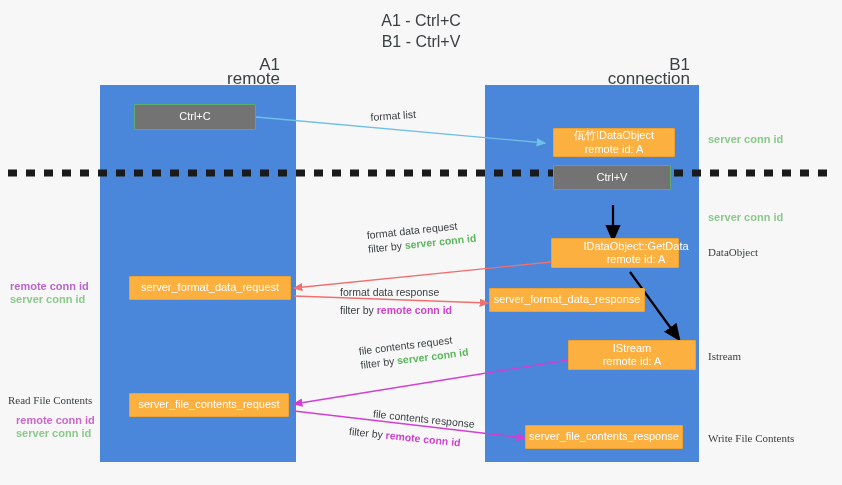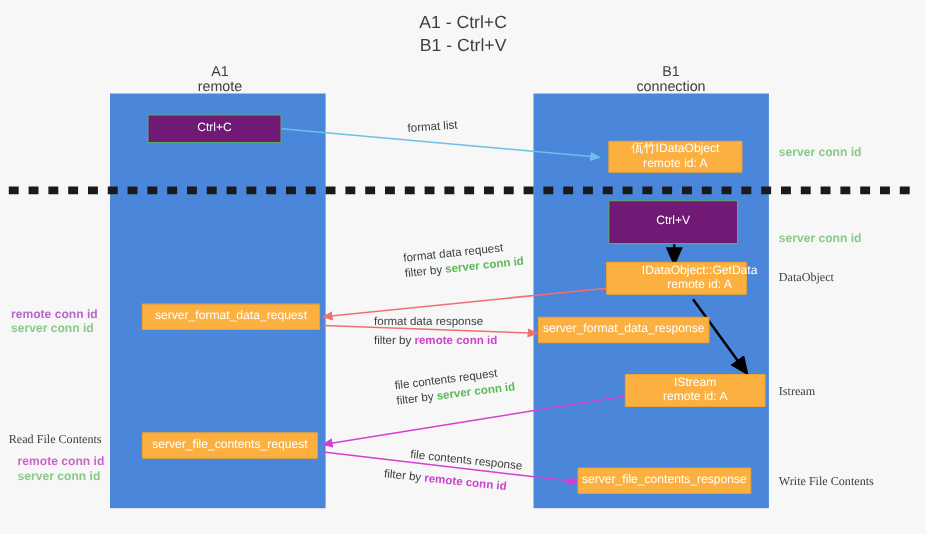--- a/index.html
+++ b/index.html
@@ -14,34 +14,34 @@
   .abs{position:absolute;}
 
   
   #title{
     left:0;top:10px;width:842px;text-align:center;
     font-size:16px;line-height:21px;color:#3c4043;
   }
 
   
   .col-head{
-    font-size:13px;line-height:14px;text-align:center;color:#3c4043;
+    font-size:17px;line-height:14px;text-align:right;color:#3c4043;
   }
 
   
   .lane{background:#4a86d9;}
 
   
   .box{
     box-sizing:border-box;
     display:flex;flex-direction:column;align-items:center;justify-content:center;
     color:#ffffff;font-size:11px;line-height:13.5px;text-align:center;
     border-radius:1px;
   }
-  .box.green{background:#701a75;border:1px solid #5aae6c;}
+  .box.green{background:#737373;border:1px solid #5aae6c;}
   .box.orange{background:#fbb040;border:1px solid #eda232;}
   .box .l2{font-weight:400;}
 
   
   #wires{position:absolute;left:0;top:0;width:842px;height:485px;overflow:visible;}
 
   
   .edge-label{
     font-size:10.5px;line-height:14px;color:#3c4043;white-space:nowrap;
   }
@@ -109,21 +109,21 @@
 
   <div class="abs box green" style="left:134px;top:104px;width:122px;height:26px;">
     <div>Ctrl+C</div>
   </div>
 
   <div class="abs box orange" style="left:553px;top:128px;width:122px;height:29px;justify-content:flex-end;">
     <div>佤竹IDataObject</div>
     <div class="l2">remote id: A</div>
   </div>
 
-  <div class="abs box green" style="left:553px;top:182px;width:118px;height:40px;">
+  <div class="abs box green" style="left:553px;top:165px;width:118px;height:25px;">
     <div>Ctrl+V</div>
   </div>
 
   <div class="abs box orange" style="left:551px;top:238px;width:128px;height:30px;padding-left:42px;">
     <div>IDataObject::GetData</div>
     <div class="l2">remote id: A</div>
   </div>
 
   <div class="abs box orange" style="left:568px;top:340px;width:128px;height:30px;">
     <div>IStream</div>

